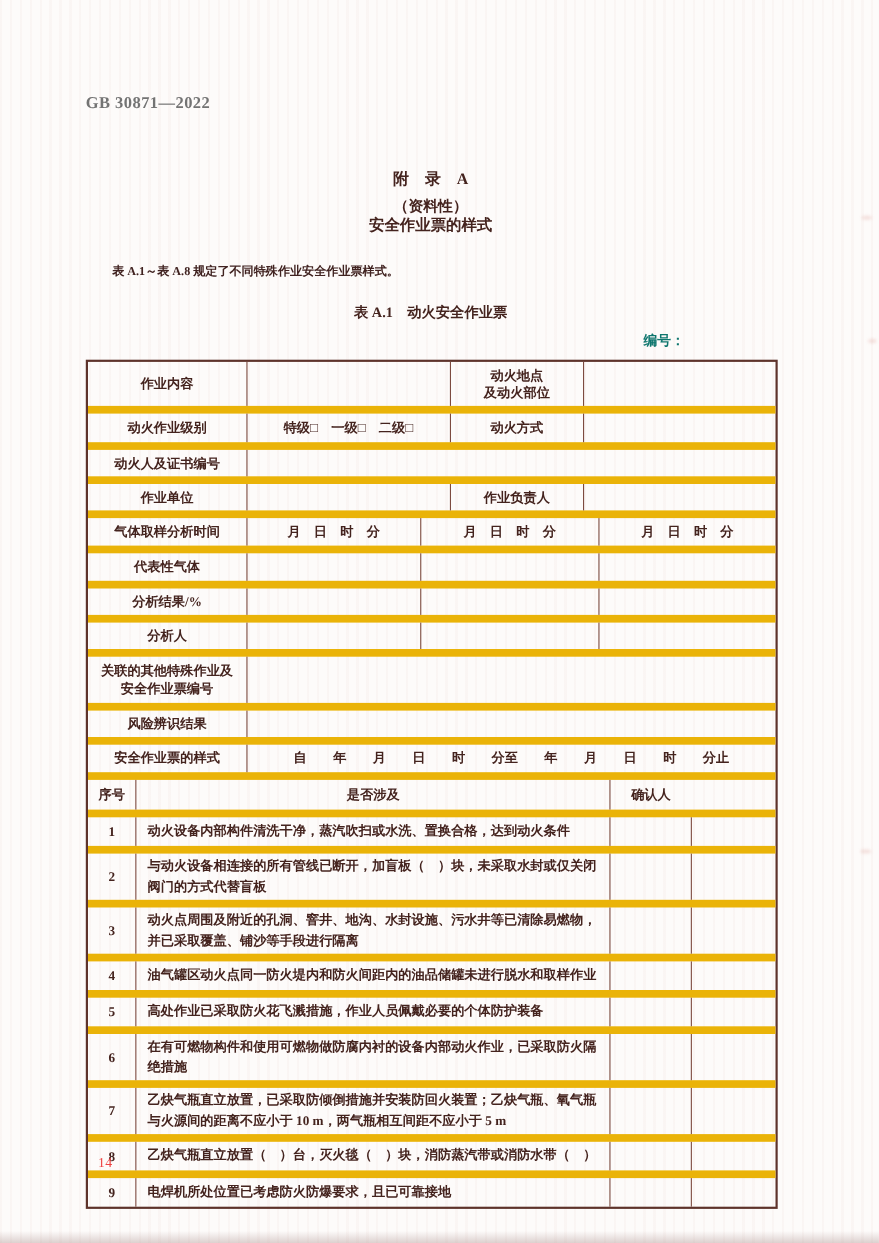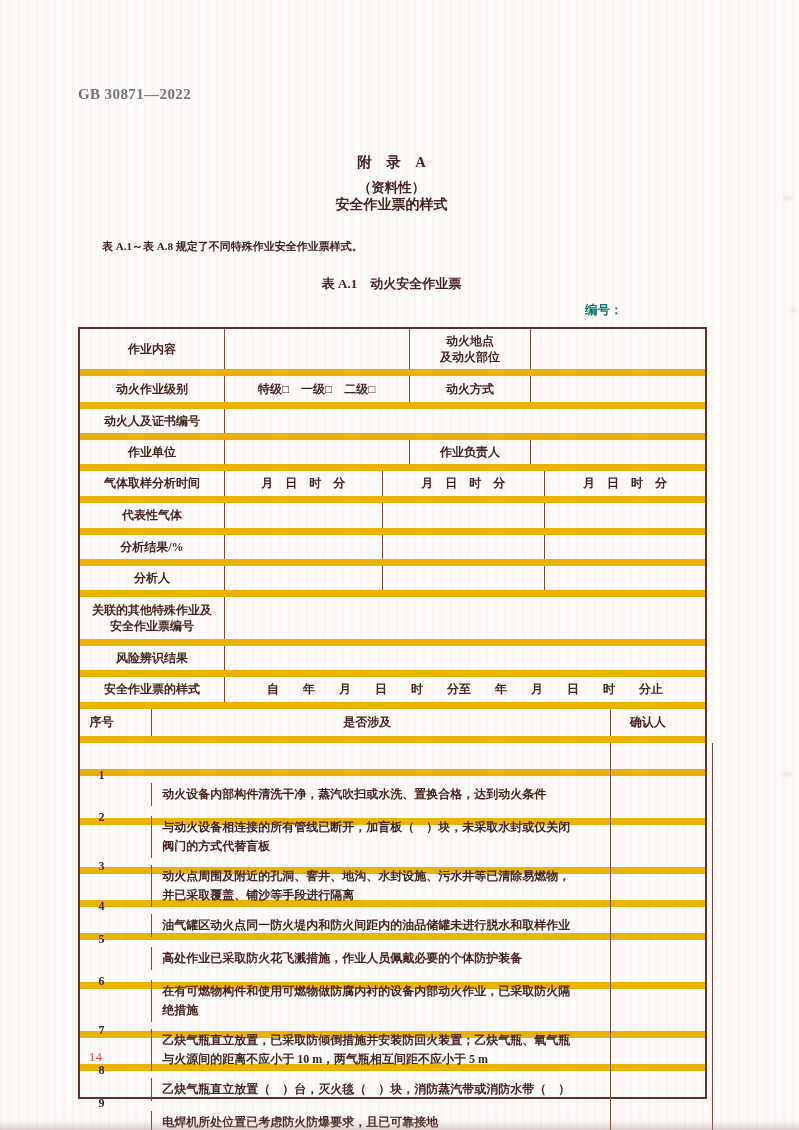--- a/index.html
+++ b/index.html
@@ -43,29 +43,29 @@
   }
   .pt{
     position:absolute;left:78px;top:327px;width:629px;box-sizing:border-box;
     border:2px solid #5e332b;
   }
   .prow{display:grid;}
   .prow + .prow{border-top:7px solid #eab308;}
   .cols-a{grid-template-columns:23% 29.6% 19.4% 28%;}
   .cols-b{grid-template-columns:23% 77%;}
   .cols-c{grid-template-columns:23% 25.3% 25.9% 25.8%;}
-  .cols-d{grid-template-columns:6.9% 69% 11.8% 12.3%;gap:28px;}
+  .cols-d{grid-template-columns:6.9% 69% 11.8% 12.3%;}
   .cell{
     display:flex;flex-direction:column;align-items:center;justify-content:center;
     text-align:center;font-size:12px;font-weight:700;color:#44231e;
     line-height:1.35;padding:1px 4px;box-sizing:border-box;min-width:0;
   }
   .cell + .cell{border-left:1px solid #7d4b40;}
   .cell.left{align-items:flex-start;justify-content:center;text-align:left;padding:2px 10px;}
-  .m-text{line-height:1.6;margin-top:40px;}
+  .m-text{line-height:1.6;}
   .pageno{
     position:absolute;left:89px;top:1050px;
     font-size:12.5px;font-weight:400;color:#ef4444;letter-spacing:0.5px;
     font-family:"Liberation Serif","DejaVu Serif",serif;
     text-align:right;
   }
 </style>
 </head>
 <body>
 

